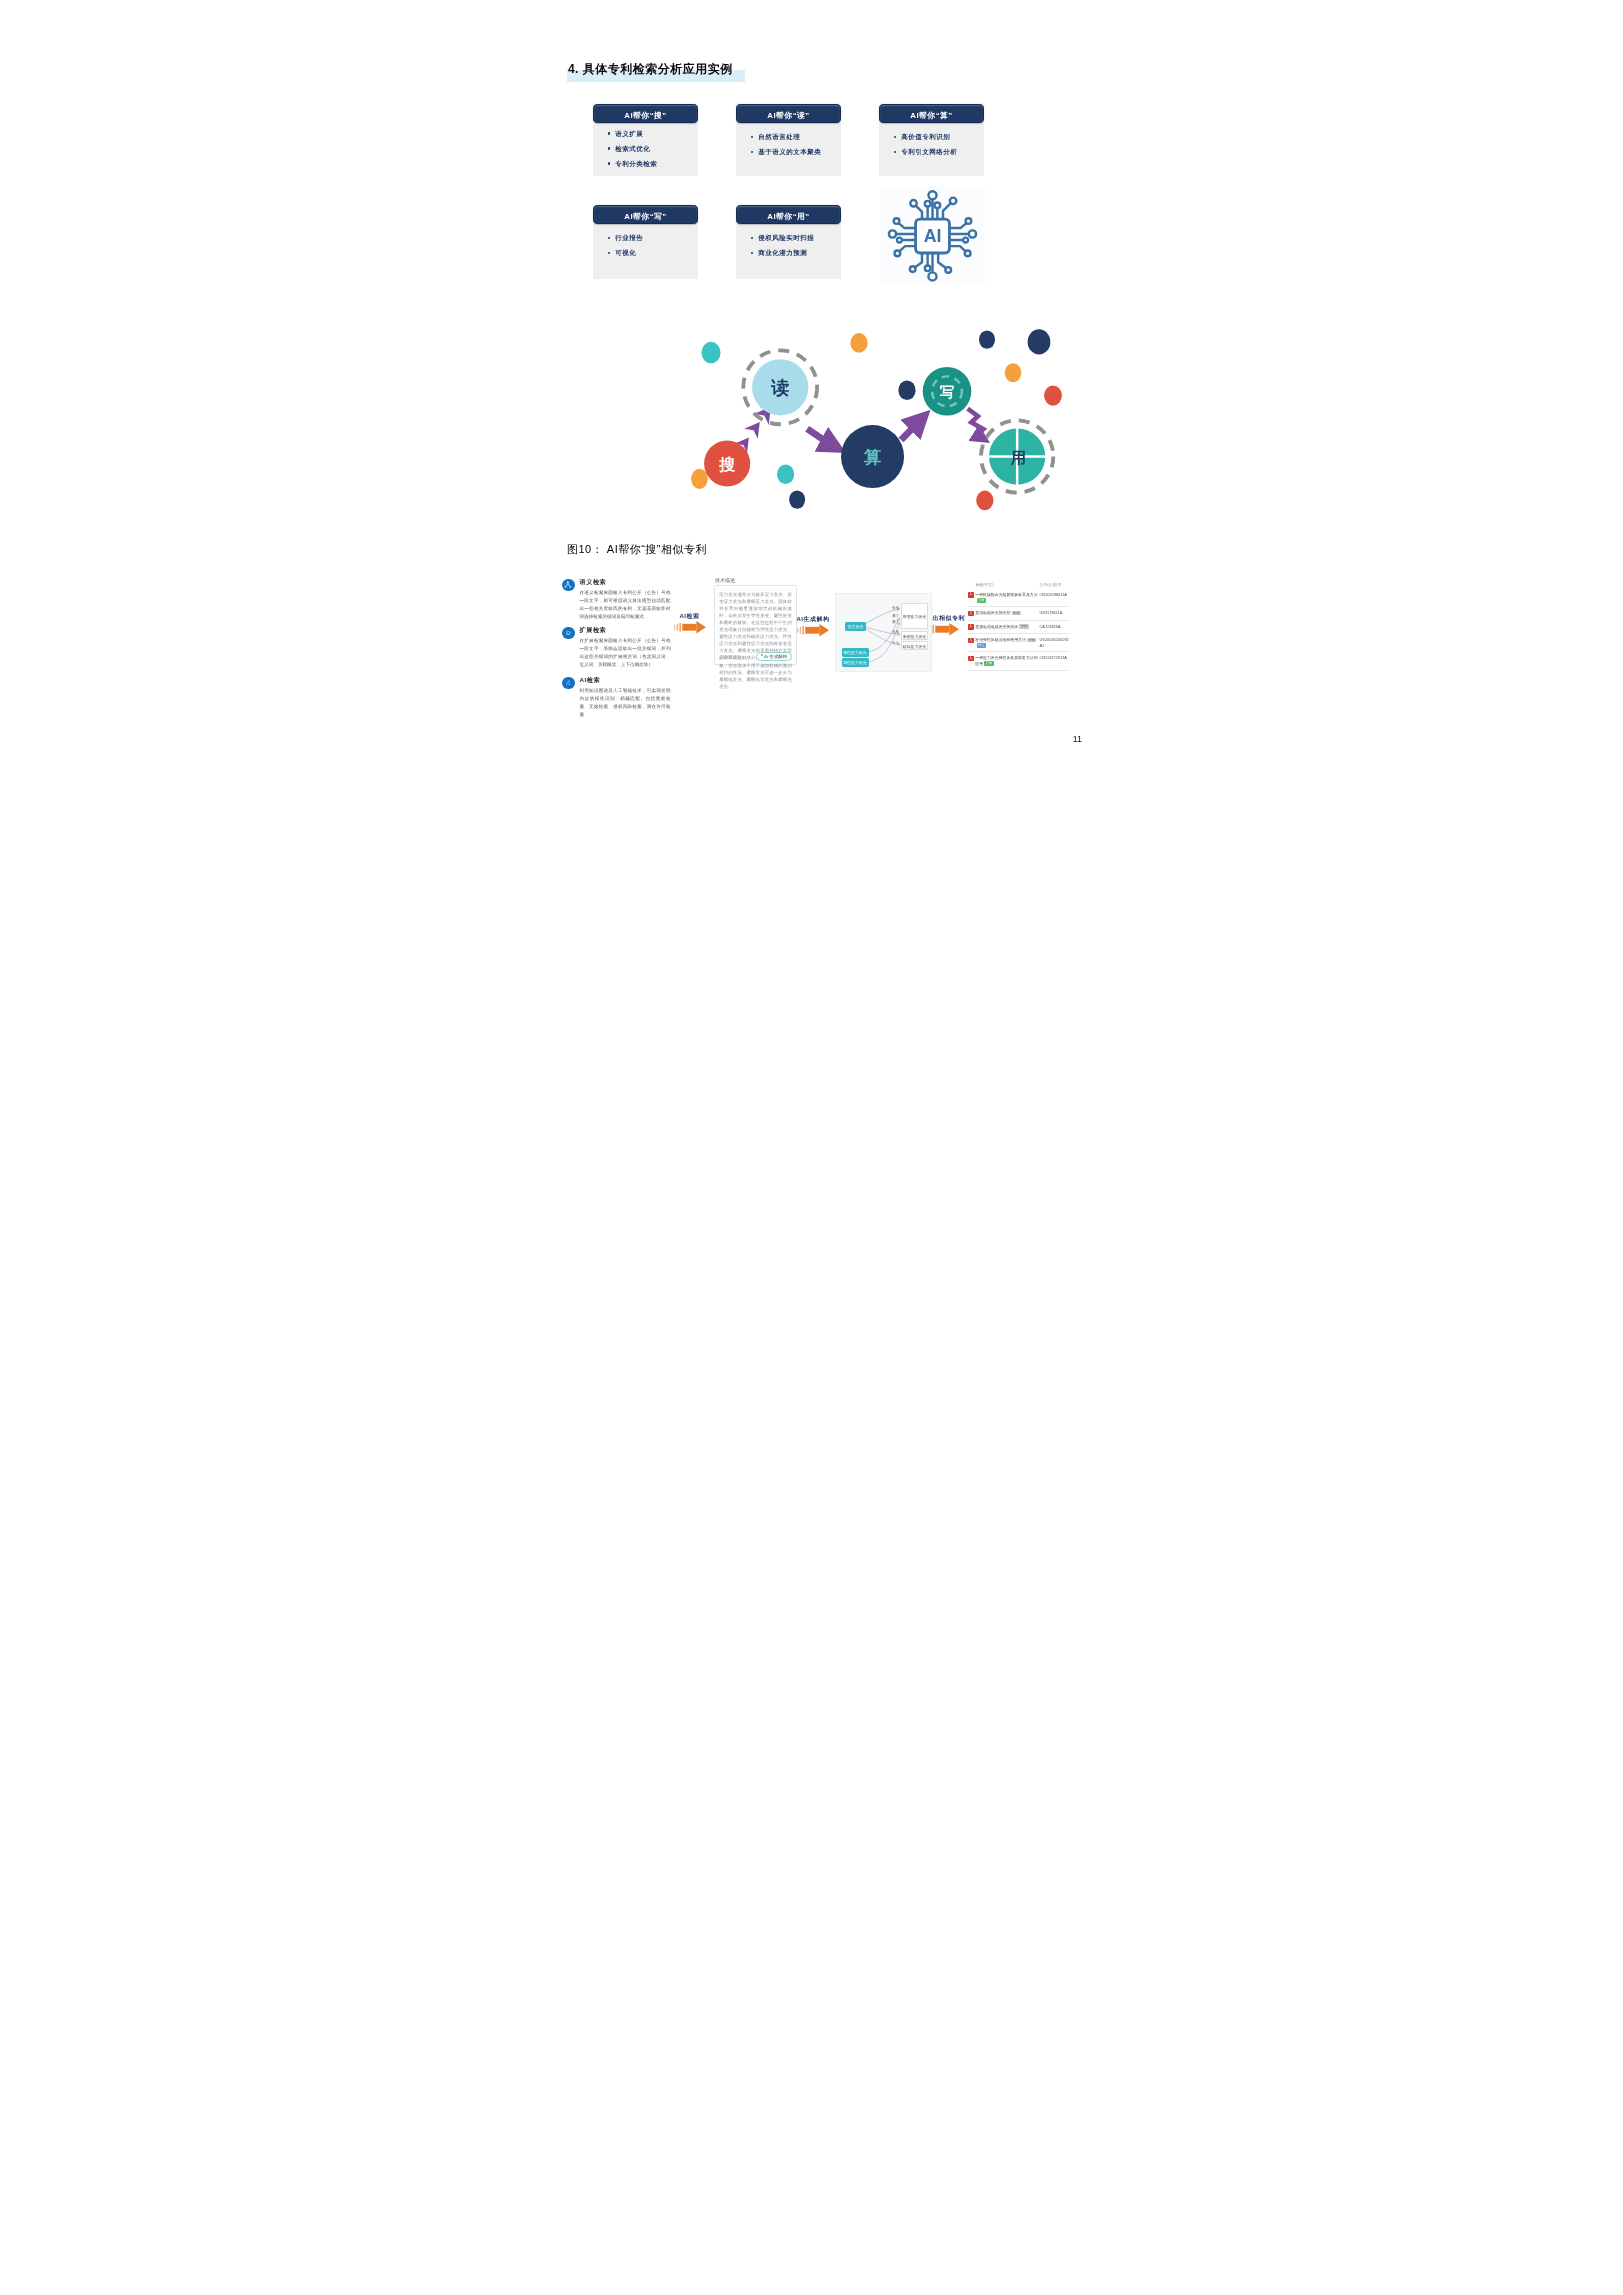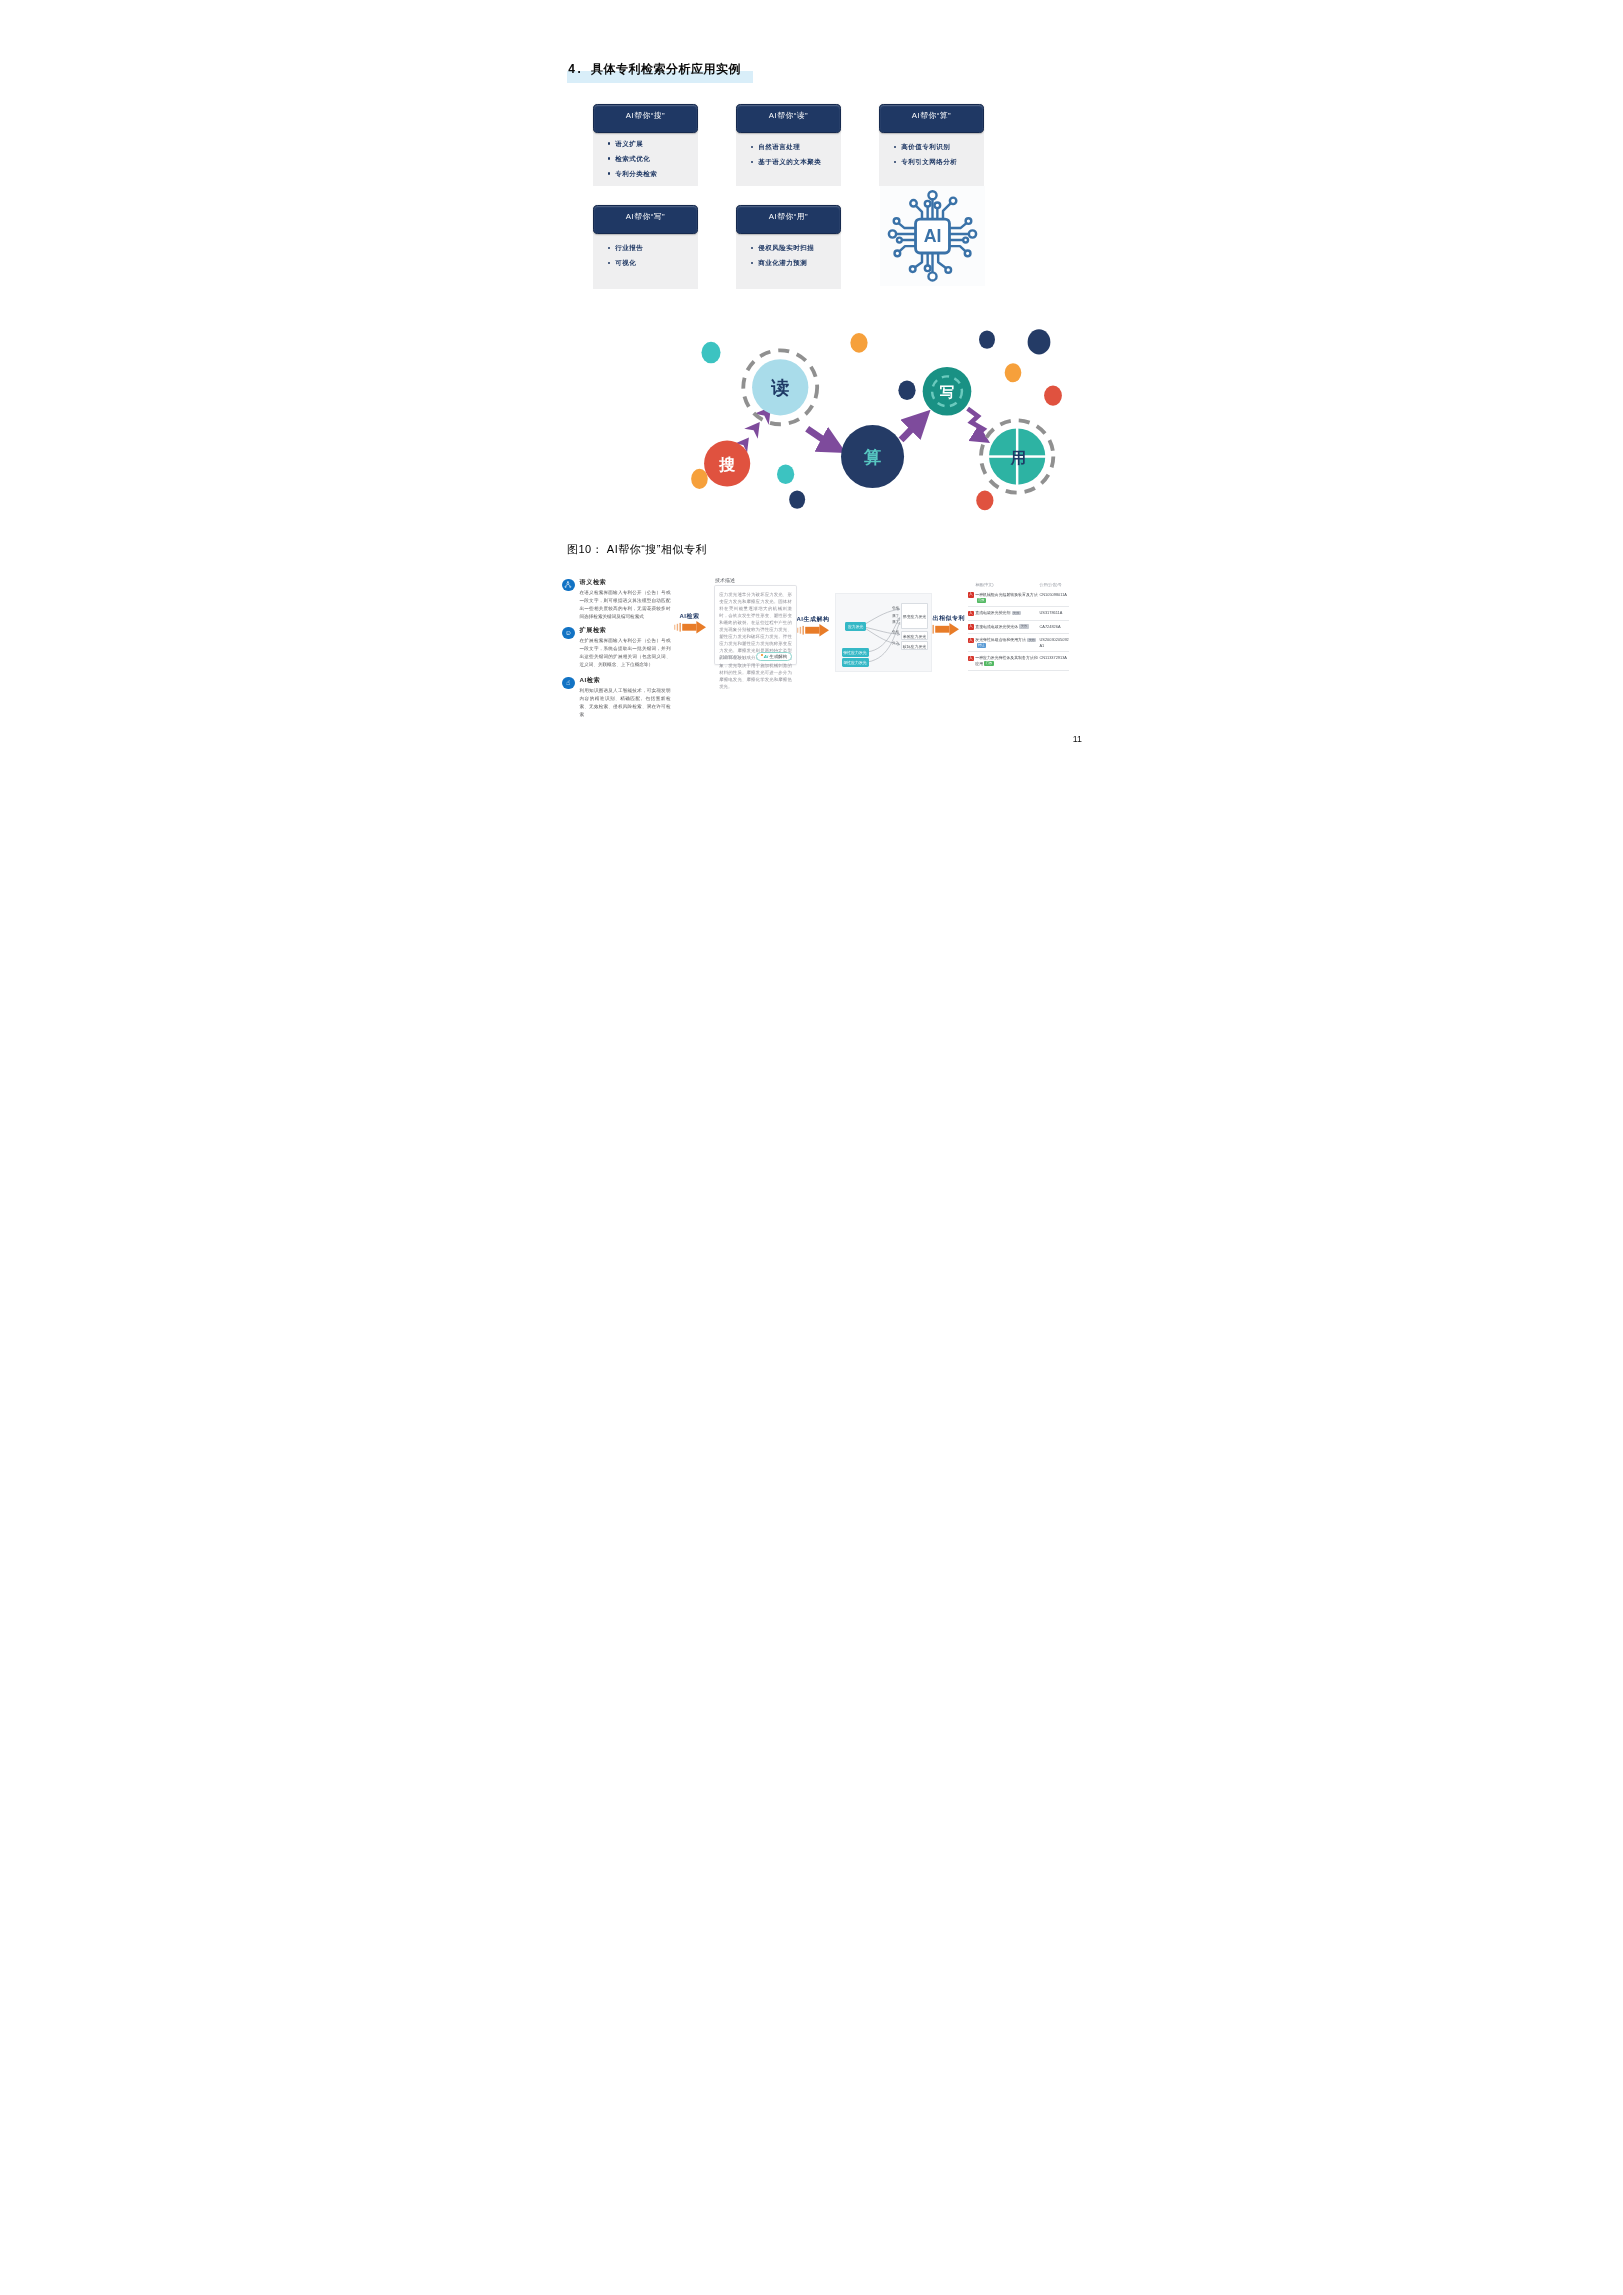--- a/index.html
+++ b/index.html
@@ -2,27 +2,27 @@
 <html style="font-size:7.4px"><head>
 <meta charset="utf-8">
 <style>
   * { margin:0; padding:0; box-sizing:border-box; }
   body { background:#ffffff; font-family:"Liberation Sans","DejaVu Sans",sans-serif; }
   #page { position:relative; width:541px; height:765px; margin:0 auto; background:#ffffff; overflow:hidden; }
 
   
   .title-wrap { position:absolute; left:26px; top:61px; }
   .title-wrap h1 { font-size:12px; font-weight:bold; color:#0b0b0b; letter-spacing:0.5px; }
-  .title-hl { background:linear-gradient(#d9eef9,#d9eef9) no-repeat; background-size:100% 58%; background-position:0 100%; padding:0 12px 6.5px 0.9px;font-family:Liberation Mono, monospace; }
+  .title-hl { background:linear-gradient(#d9eef9,#d9eef9) no-repeat; background-size:100% 58%; background-position:0 100%; padding:0 12px 6.5px 0.9px; }
 
   
   .card { position:absolute; width:105px; }
-  .card-header { position:relative; z-index:2; height:29px; line-height:22px; text-align:center;
+  .card-header { position:relative; z-index:2; height:19px; line-height:22px; text-align:center;
     background:#1f3864; border:0.9px solid #15294e; border-radius:4.6px; color:#ffffff;
-    font-size:7.8px; font-weight:normal; letter-spacing:0.5px;
+    font-size:7.8px; font-weight:bold; letter-spacing:0.5px;
     box-shadow:inset 0 0.9px 1.4px rgba(255,255,255,.25), 0 0.9px 1.4px rgba(0,0,0,.25); }
   .card-body { position:relative; z-index:1; margin-top:-5.5px; padding:12px 4.6px 6.5px 14px; background:#efeff0; }
   .card-body ul { list-style:none; }
   .card-body li { position:relative; padding-left:8.3px; color:#1f3864; font-size:6.5px; font-weight:600; letter-spacing:0.5px; margin-bottom:6px; }
   .card-body li:last-child { margin-bottom:0; }
   .card-body li::before { content:""; position:absolute; left:0.9px; top:2.8px; width:2.3px; height:2.3px; border-radius:50%; background:#1f3864; }
   #card-sou  { left:52px; top:104px; } #card-sou  .card-body { height:58px; }
   #card-du   { left:195px; top:104px; } #card-du   .card-body { height:58px; padding-top:15.7px; }
   #card-suan { left:338px; top:104px; } #card-suan .card-body { height:58px; padding-top:15.7px; }
   #card-xie  { left:52px; top:205px;border-radius:23px; } #card-xie  .card-body { height:60px; padding-top:15.7px; }

